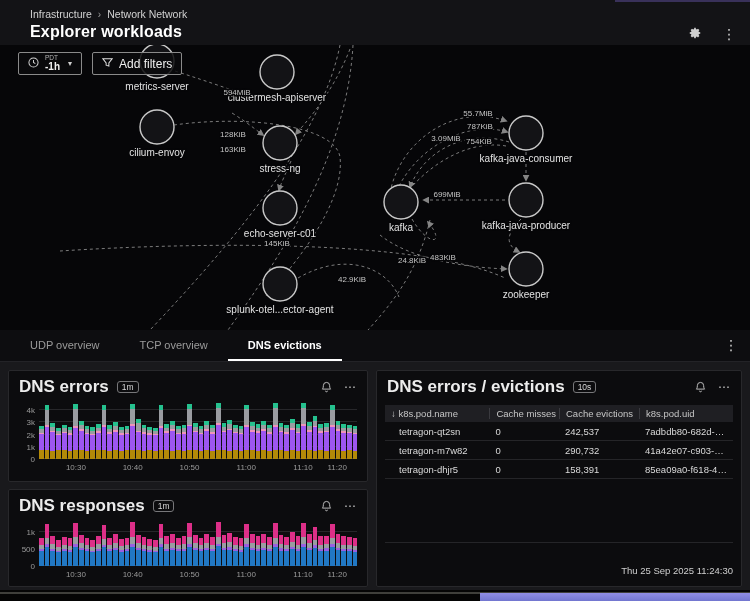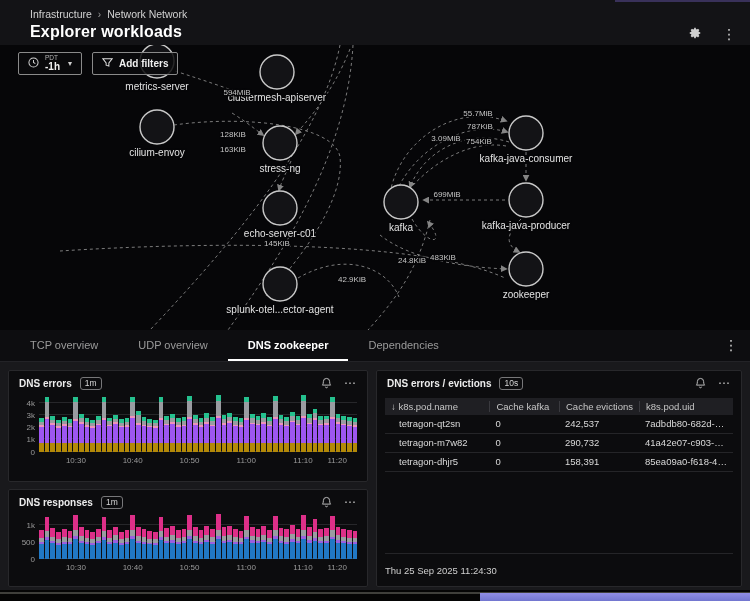--- a/index.html
+++ b/index.html
@@ -22,41 +22,41 @@
   .filter-row { position:absolute; top:7px; left:18px; display:flex; gap:10px; z-index:5; }
   .chip-btn {
     display:flex; align-items:center; gap:6px; height:23px; padding:0 9px;
     background:rgba(10,10,12,.85); border:1px solid #8a8a8a; border-radius:2px;
     color:#e8e8e8; cursor:pointer;
   }
   .time-stack { display:flex; flex-direction:column; line-height:1; align-items:flex-start; }
   .tz { font-size:6.5px; color:#b5b5b5; }
   .range { font-size:10px; font-weight:bold; color:#f0f0f0; }
   .caret { font-size:8px; color:#cfcfcf; margin-left:2px; }
-  .chip-label { font-size:10px; font-weight:bold; color:#f0f0f0; }
+  .chip-label { font-size:12px; font-weight:normal; color:#f0f0f0; }
   .graph-svg text { font-family:"Liberation Sans", sans-serif; }
   .node-label { font-size:10px; fill:#e2e2e2; text-anchor:middle;
     paint-order:stroke; stroke:#060608; stroke-width:3px; }
   .edge-label { font-size:8px; fill:#c4c4c4; text-anchor:middle;
     paint-order:stroke; stroke:#060608; stroke-width:3px; }
   .edge { fill:none; stroke:#8f8f8f; stroke-width:1; stroke-dasharray:3 3; opacity:.85; }
   .node-circle { fill:#131316; stroke:#c9c9c9; stroke-width:1.4; }
   
   .tabbar { position:relative; display:flex; align-items:stretch; height:32px;
     background:#0d0d10; border-bottom:1px solid #232327; padding-left:10px; }
   .tab { display:flex; align-items:center; padding:0 20px; font-size:11px; color:#9b9b9b;
     cursor:pointer; border-bottom:2px solid transparent; }
   .tab.active { color:#ffffff; font-weight:bold; border-bottom:2px solid #ffffff; }
   .tab-kebab { position:absolute; right:12px; top:8px; }
   
   .content { display:flex; gap:8px; padding:8px; height:233px; background:#19191c; }
   .col-left { display:flex; flex-direction:column; gap:7px; width:360px; }
   .panel { background:#0c0c0e; border:1px solid #28282b; border-radius:2px; position:relative; }
   .panel-head { display:flex; align-items:center; gap:8px; padding:6px 10px 2px 10px; }
-  .panel-title { font-size:10px; font-weight:bold; color:#ececec; }
+  .panel-title { font-size:17px; font-weight:bold; color:#ececec; }
   .badge { font-size:8.5px; color:#d6d6d6; border:1px solid #777779; border-radius:3px;
     padding:1px 4px; line-height:1; }
   .head-icons { margin-left:auto; display:flex; align-items:center; gap:12px; color:#c9c9c9; }
   .bell-icon svg { display:block; }
   .kebab-h { font-size:12px; letter-spacing:1px; color:#c9c9c9; line-height:8px; }
   
   .chart { position:relative; margin:4px 10px 0 30px; }
   .plot { position:relative; display:flex; align-items:flex-end; gap:1px; width:100%; height:100%; }
   .gridline { position:absolute; left:0; right:0; height:1px; background:#27272a; z-index:0; }
   .gridline.zero { background:#3a3a3e; }
@@ -70,22 +70,22 @@
   .tbl { margin:6px 8px 0 8px; flex:1; font-size:9.5px; }
   .tbl-header { display:flex; background:#1f1f23; color:#c6c6c6; height:17px; align-items:center; }
   .tbl-header .cell { border-left:1px solid #3a3a3f; padding-left:6px; }
   .tbl-header .cell:first-child { border-left:none; }
   .tbl-row { display:flex; align-items:center; height:19px; border-bottom:1px solid #252528; color:#dadada; font-size:9.5px; }
   .cell { overflow:hidden; white-space:nowrap; text-overflow:ellipsis; padding-left:6px; }
   .c0 { width:30%; padding-left:14px; }
   .c1 { width:20%; }
   .c2 { width:23%; }
   .c3 { width:27%; text-align:right; padding-right:6px; }
-  .tbl-footer { border-top:1px solid #252528; text-align:left; font-size:9.5px; color:#cfcfcf;
-    padding:11px 0 6px 0; margin:0 8px 4px 8px; }
+  .tbl-footer { border-top:1px solid #252528; text-align:right; font-size:9.5px; color:#cfcfcf;
+    padding:22px 0 6px 0; margin:0 8px 4px 8px; }
   
   .bottom-strip { position:absolute; bottom:0; left:0; width:750px; height:11px; background:#050505; }
   .bottom-strip .hairline { position:absolute; top:2px; left:0; right:0; height:2px; background:#3f3f3b; }
   .bottom-strip .purple { position:absolute; right:0; bottom:0; width:270px; height:8px;
     background:linear-gradient(#908de4, #7276cf); }
 </style>
 </head>
 <body>
 
 <div class="app">
@@ -193,24 +193,23 @@
           <text x="277" y="201" class="edge-label">145KiB</text>
           <text x="412" y="218" class="edge-label">24.8KiB</text>
           <text x="443" y="215" class="edge-label">483KiB</text>
           <text x="352" y="237" class="edge-label">42.9KiB</text>
         </g>
     </svg>
   </div>
 
   <div class="tabbar">
     <div id="tabs-host" style="display:flex;">
+        <div class="tab">UDP overview</div>
         <div class="tab">TCP overview</div>
-        <div class="tab">UDP overview</div>
-        <div class="tab active">DNS zookeeper</div>
-        <div class="tab">Dependencies</div>
+        <div class="tab active">DNS evictions</div>
       </div>
     <button class="icon-btn tab-kebab">⋮</button>
   </div>
 
   <div class="content">
     <div class="col-left">
 
       <div class="panel" style="height:112px;">
         <div class="panel-head">
           <span class="panel-title">DNS errors</span>
@@ -1019,21 +1018,21 @@
             <svg width="11" height="12" viewBox="0 0 12 13">
                 <path d="M6 1.5a3.4 3.4 0 0 0-3.4 3.4c0 3-1.1 3.9-1.1 3.9h9s-1.1-.9-1.1-3.9A3.4 3.4 0 0 0 6 1.5zM7.1 10.6a1.1 1.1 0 0 1-2.2 0" fill="none" stroke="#c9c9c9" stroke-width="1"></path>
               </svg>
           </span>
           <span class="kebab-h">⋯</span>
         </span>
       </div>
       <div class="tbl">
         <div class="tbl-header" id="tbl-header">
             <div class="cell c0" style="padding-left: 6px; text-align: left;">↓ k8s.pod.name</div>
-            <div class="cell c1" style="text-align: left;">Cache kafka</div>
+            <div class="cell c1" style="text-align: left;">Cache misses</div>
             <div class="cell c2" style="text-align: left;">Cache evictions</div>
             <div class="cell c3" style="text-align: left;">k8s.pod.uid</div>
           </div>
         <div id="tbl-body">
             <div class="tbl-row">
               <div class="cell c0">tetragon-qt2sn</div>
               <div class="cell c1">0</div>
               <div class="cell c2">242,537</div>
               <div class="cell c3">7adbdb80-682d-419c-b...</div>
             </div>

